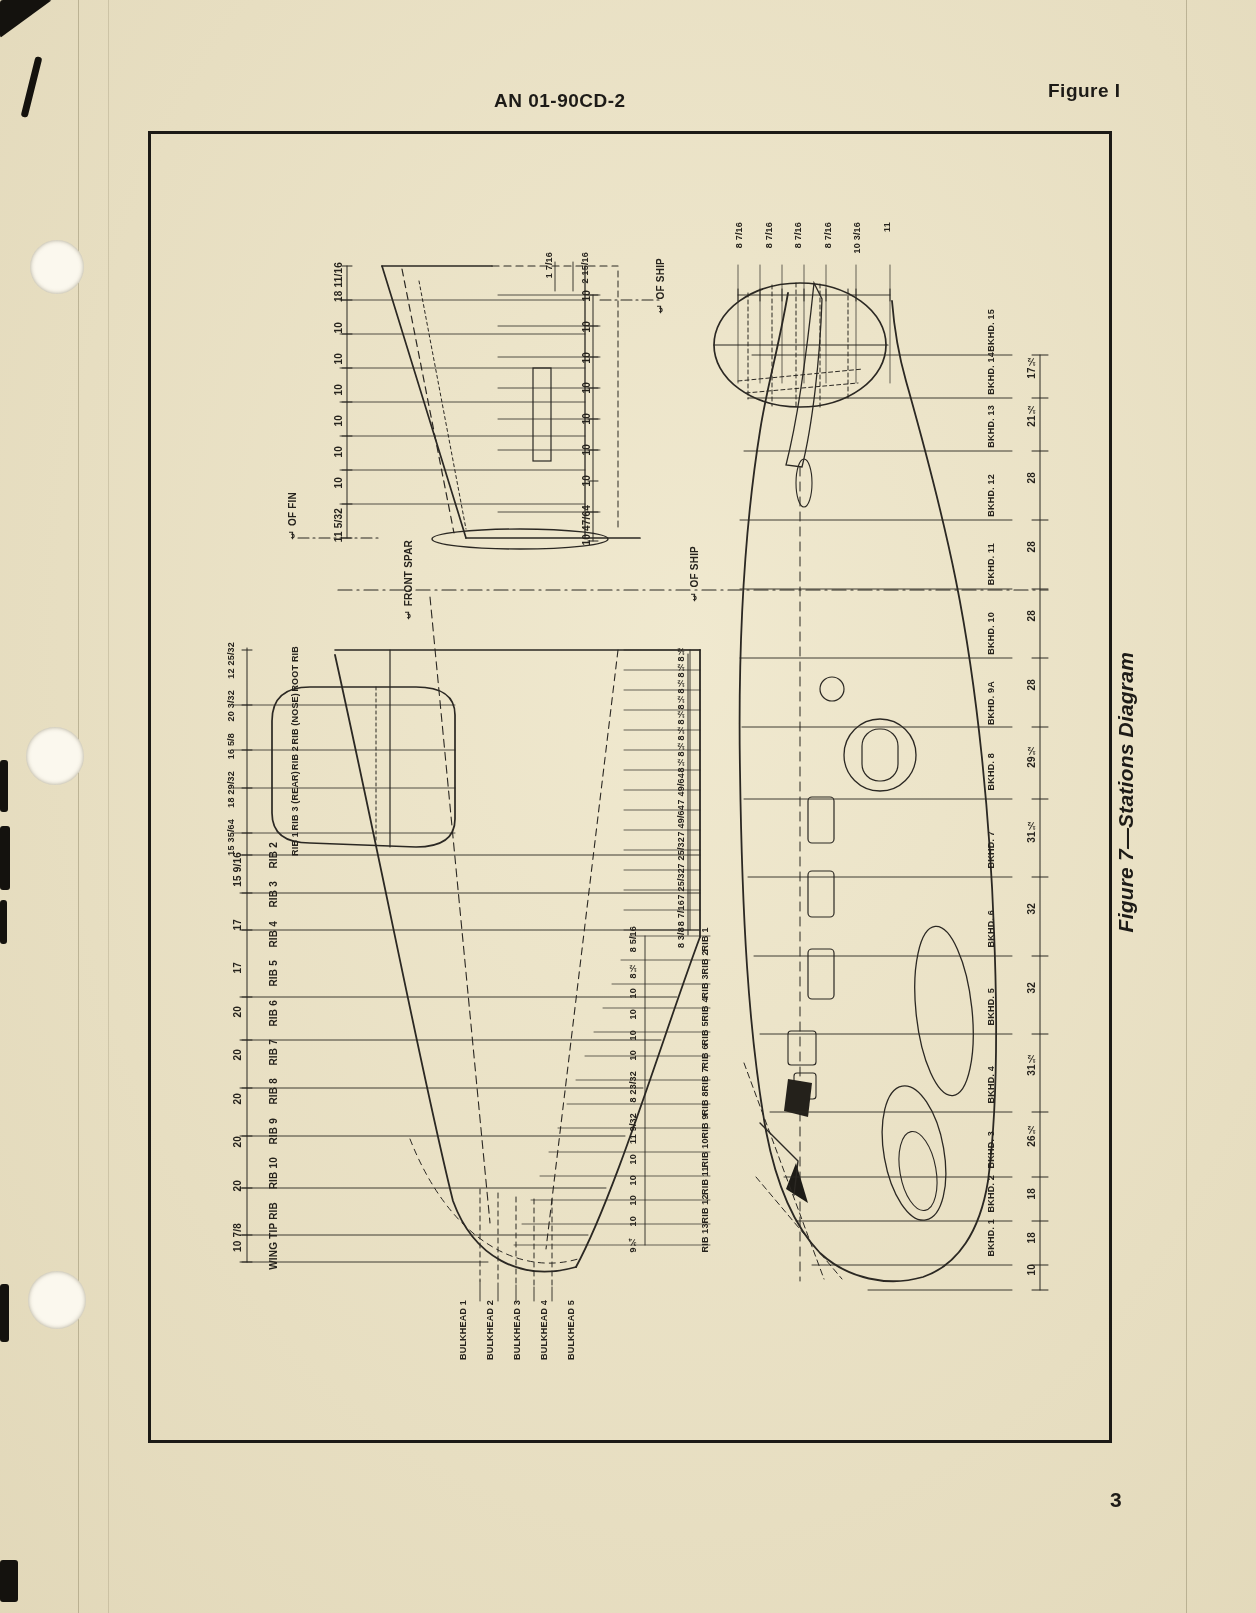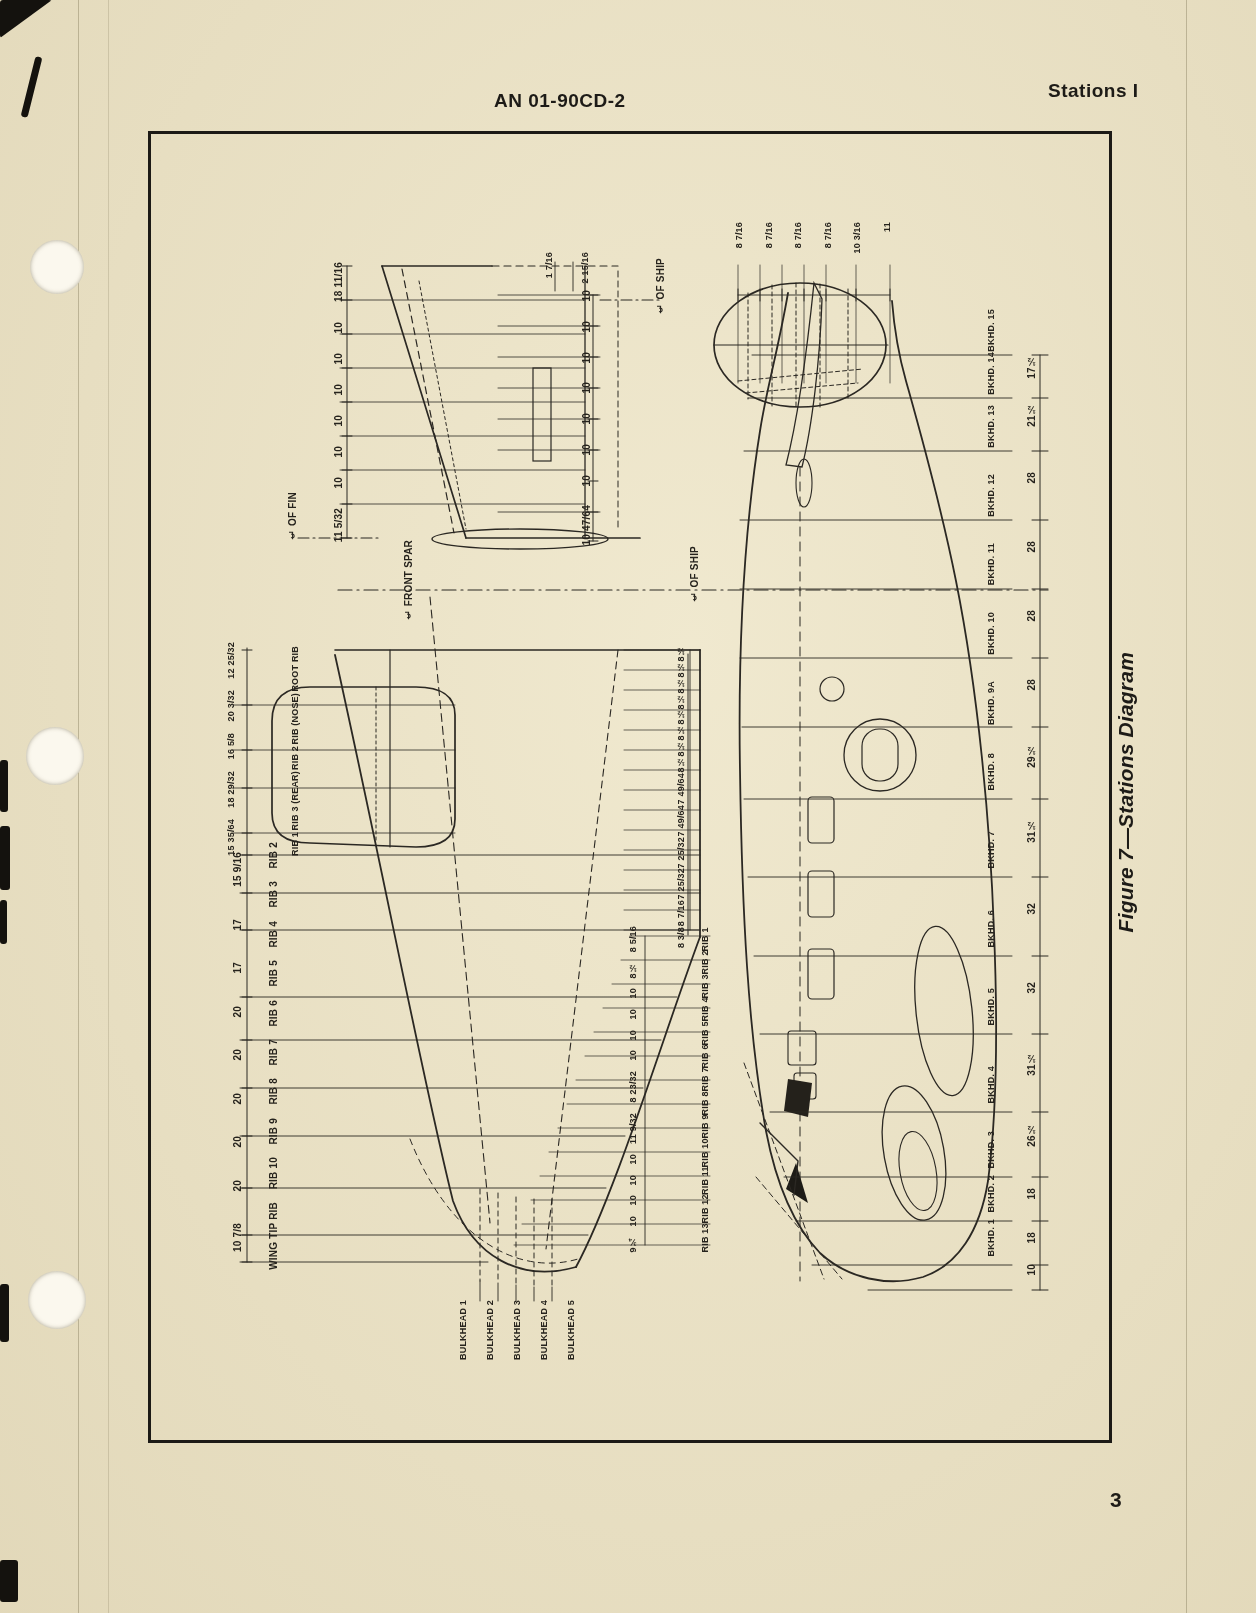--- a/index.html
+++ b/index.html
@@ -37,21 +37,21 @@
   <div class="smudge" style="left:0;top:760px;width:8px;height:52px;"></div>
   <div class="smudge" style="left:0;top:826px;width:10px;height:64px;"></div>
   <div class="smudge" style="left:0;top:900px;width:7px;height:44px;"></div>
   <div class="smudge" style="left:0;top:1284px;width:9px;height:58px;"></div>
   <div class="smudge" style="left:0;top:1560px;width:18px;height:42px;"></div>
   <div class="hole" style="left:30px;top:240px;width:54px;height:54px;"></div>
   <div class="hole" style="left:26px;top:727px;width:58px;height:58px;"></div>
   <div class="hole" style="left:28px;top:1271px;width:58px;height:58px;"></div>
 
   <div class="hdr" style="left:494px;top:90px;">AN 01-90CD-2</div>
-  <div class="hdr" style="left:1048px;top:80px;">Stations I</div>
+  <div class="hdr" style="left:1048px;top:80px;">Figure I</div>
   <div class="pagenum" style="left:1110px;top:1488px;">3</div>
 
   <div class="figbox"></div>
 
   <div class="lbl v caption" style="left:1114px;top:652px;">Figure 7—Stations Diagram</div>
 
   <svg width="958" height="1306" viewBox="0 0 958 1306">
     <g stroke="#2b2823" fill="none" stroke-linecap="round">
 
       <path d="M234,135 L344,135" stroke-width="1.7"></path>

